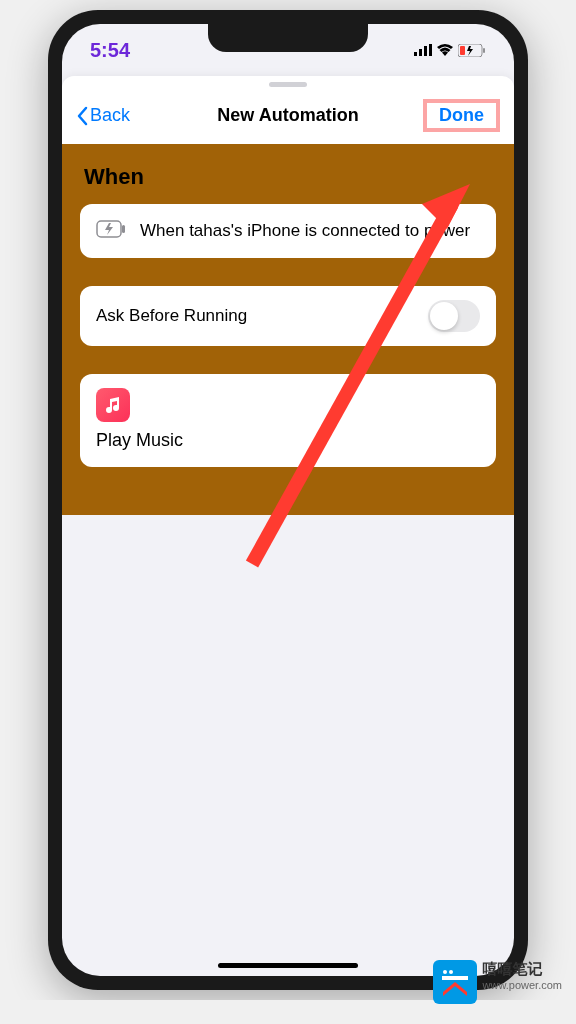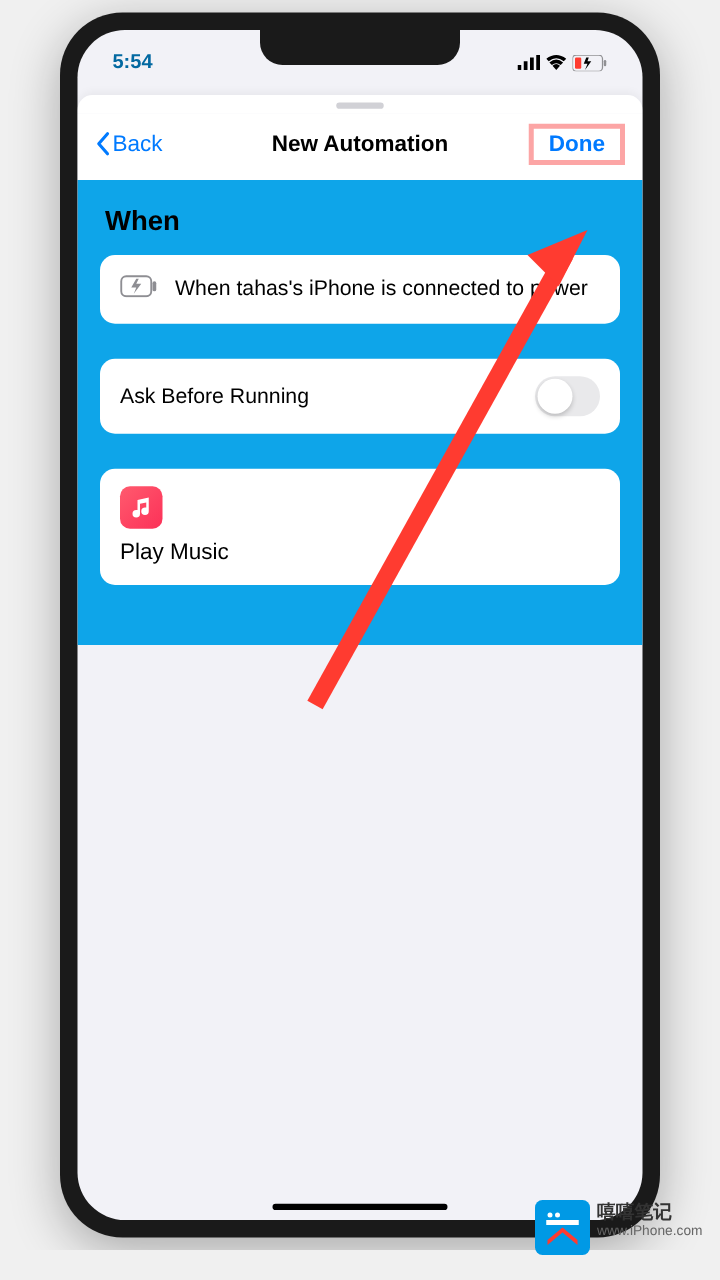--- a/index.html
+++ b/index.html
@@ -39,22 +39,22 @@
     .status-bar {
       display: flex;
       justify-content: space-between;
       align-items: center;
       padding: 14px 28px 8px;
       height: 46px;
     }
     
     .status-time {
       font-weight: 600;
-      font-size: 16px;
-      color: #0369a1;
+      font-size: 20px;
+      color: #6d28d9;
     }
     
     .status-icons {
       display: flex;
       gap: 5px;
       align-items: center;
     }
     
     .sheet-handle {
       width: 100%;
@@ -78,21 +78,21 @@
       display: flex;
       align-items: center;
       justify-content: space-between;
       padding: 8px 14px 12px;
       background: #fff;
       position: relative;
     }
     
     .nav-back {
       display: flex;
-      align-items: flex-start;
+      align-items: flex-end;
       color: #007aff;
       font-size: 18px;
       gap: 2px;
     }
     
     .chevron-left {
       width: 12px;
       height: 20px;
     }
     
@@ -112,21 +112,21 @@
       padding: 6px 10px;
     }
     
     .done-highlight {
       border: 4px solid #fca5a5;
       padding: 2px;
     }
     
     .content {
       padding: 20px 18px;
-      background: #0ea5e9;
+      background: #a16207;
     }
     
     .section-header {
       font-size: 22px;
       font-weight: 700;
       color: #000;
       margin-bottom: 14px;
       padding-left: 4px;
     }
     
@@ -348,15 +348,15 @@
   <div class="watermark-logo">
     <svg width="36" height="36" viewBox="0 0 36 36">
         <circle cx="8" cy="8" r="2" fill="#fff"></circle>
         <circle cx="14" cy="8" r="2" fill="#fff"></circle>
         <rect x="5" y="12" width="26" height="4" fill="#fff"></rect>
         <polygon points="6,28 18,18 30,28 30,32 18,22 6,32" fill="#ff3b30"></polygon>
       </svg>
   </div>
   <div class="watermark-text">
     <span class="watermark-cn">嘻嘻笔记</span>
-    <span class="watermark-url">www.iPhone.com</span>
+    <span class="watermark-url">www.power.com</span>
   </div>
 </div>
 
 </body></html>

